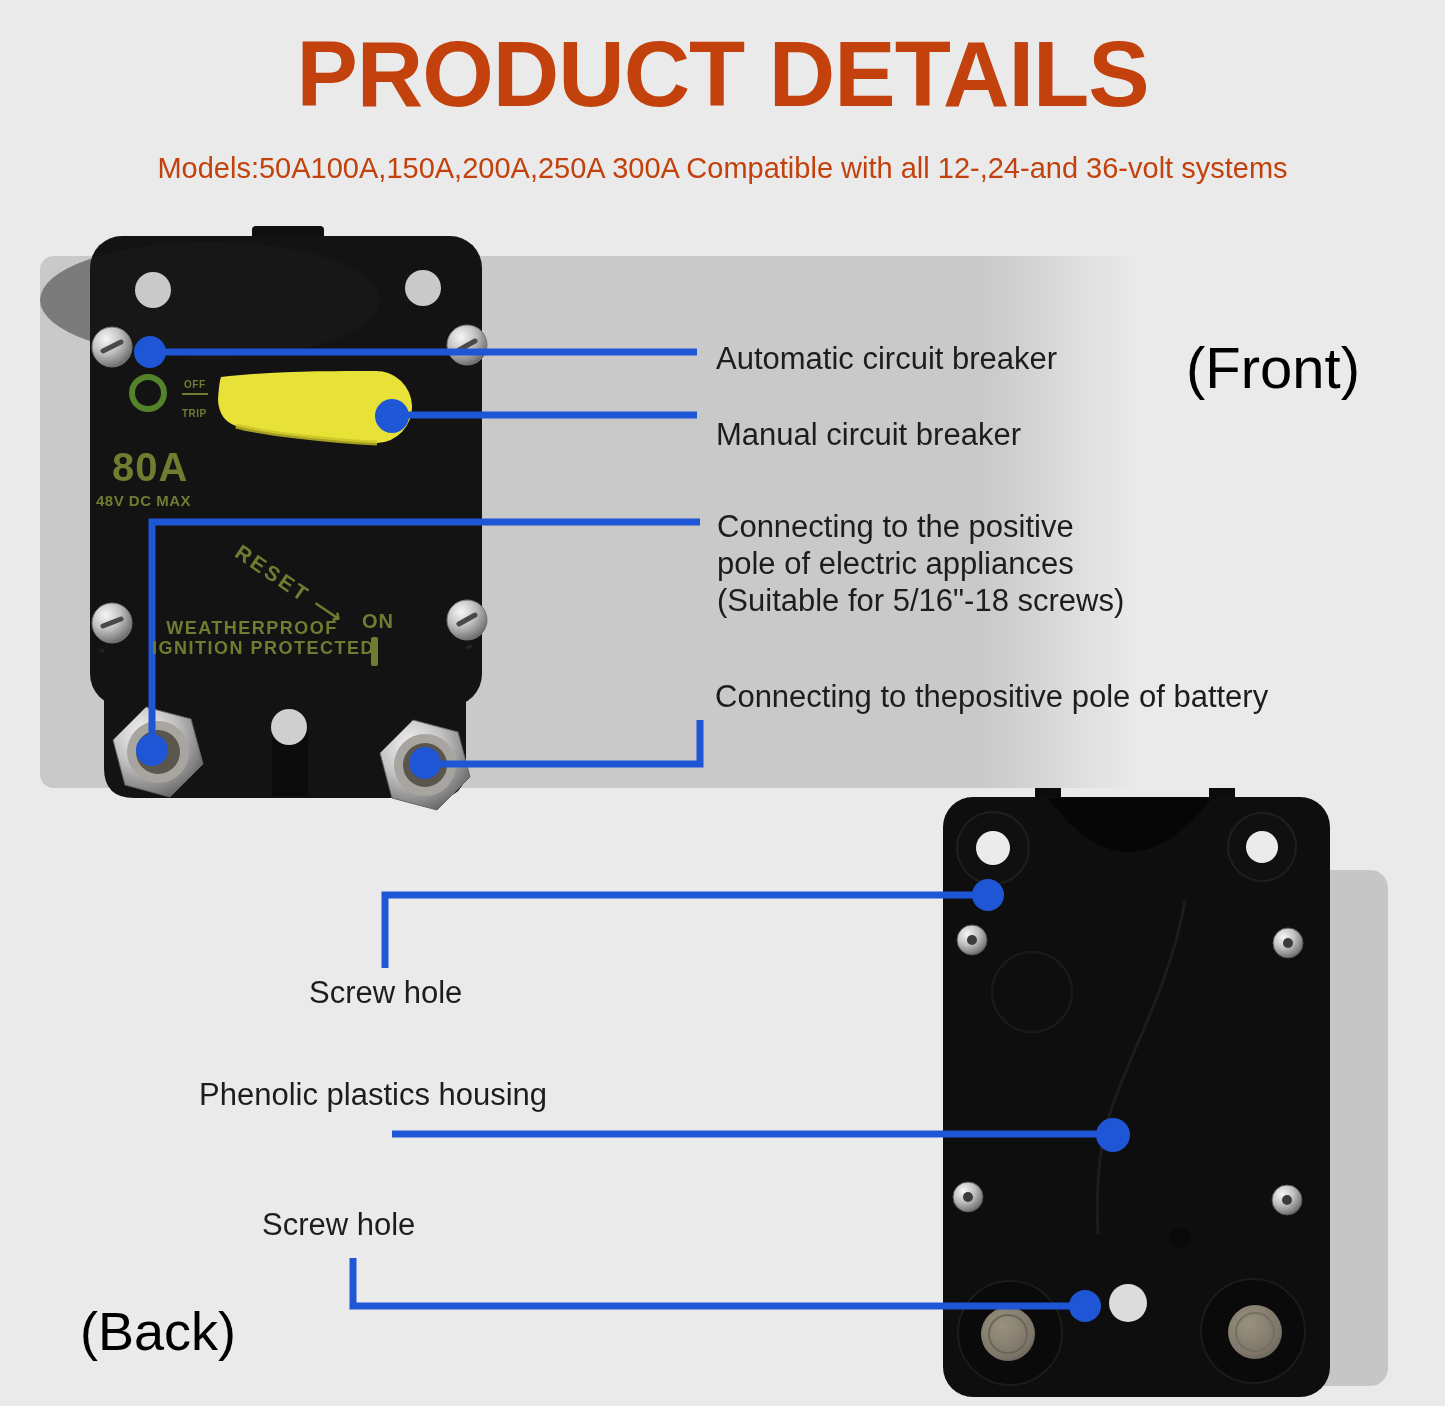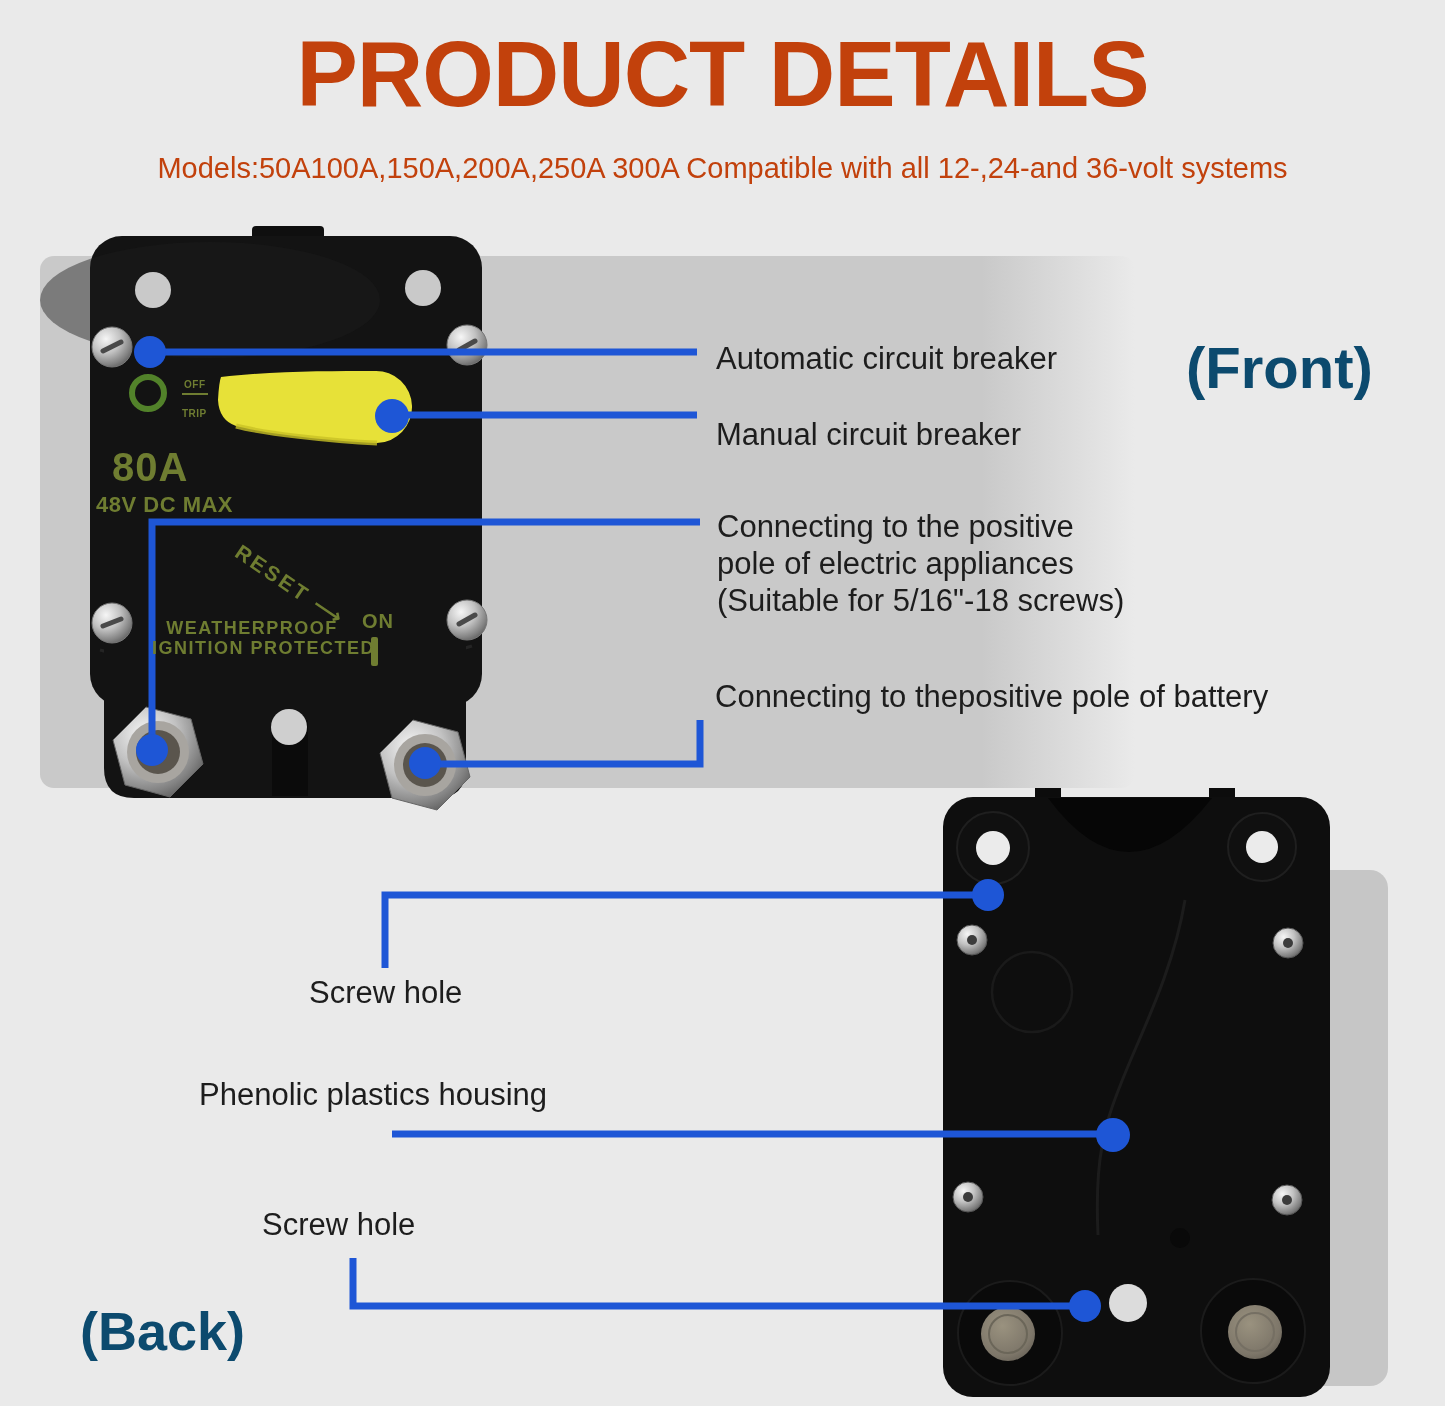--- a/index.html
+++ b/index.html
@@ -25,27 +25,27 @@
   }
   .band-back{
     position:absolute;left:1100px;top:870px;width:288px;height:516px;
     border-radius:18px;background:var(--band-back,#c6c6c6);
   }
   
   .art{position:absolute;left:0;top:0;z-index:2;}
   
   .lbl{position:absolute;z-index:3;font-size:31px;line-height:37px;color:#1d1d1d;white-space:nowrap;}
   .lbl .ln{display:block;}
-  .tag{position:absolute;z-index:3;font-weight:700;color:#0c4a6e;white-space:nowrap;}
+  .tag{position:absolute;z-index:3;font-weight:400;color:#000000;white-space:nowrap;}
   .tag.front{left:1186px;top:334px;font-size:58px;}
   .tag.back{left:80px;top:1300px;font-size:54px;}
   
   .dev{position:absolute;z-index:3;color:var(--olive,#6f7d31);font-weight:bold;white-space:nowrap;}
   .dev.amp{left:112px;top:445px;font-size:40px;letter-spacing:1px;}
-  .dev.volt{left:96px;top:492px;font-size:22px;letter-spacing:.5px;}
+  .dev.volt{left:96px;top:492px;font-size:15px;letter-spacing:.5px;}
   .dev.offtrip{left:182px;top:378px;font-size:10px;line-height:13px;letter-spacing:.5px;}
   .dev.offtrip .off{display:inline-block;border-bottom:2px solid var(--olive,#6f7d31);padding:0 2px 2px 2px;}
   .dev.offtrip .trip{display:block;padding-top:12px;}
   .dev.reset{left:244px;top:540px;font-size:21px;letter-spacing:3px;transform:rotate(34deg);transform-origin:left top;}
   .dev.reset .arr{letter-spacing:0;font-weight:bold;}
   .dev.wp{left:152px;top:618px;width:200px;text-align:center;font-size:18px;line-height:20px;letter-spacing:1.5px;}
   .dev.wp span{display:block;}
   .dev.on{left:362px;top:610px;font-size:20px;letter-spacing:1px;}
   .on-bar{position:absolute;z-index:3;left:371px;top:637px;width:7px;height:29px;border-radius:2px;background:var(--olive,#6f7d31);}
 </style>

